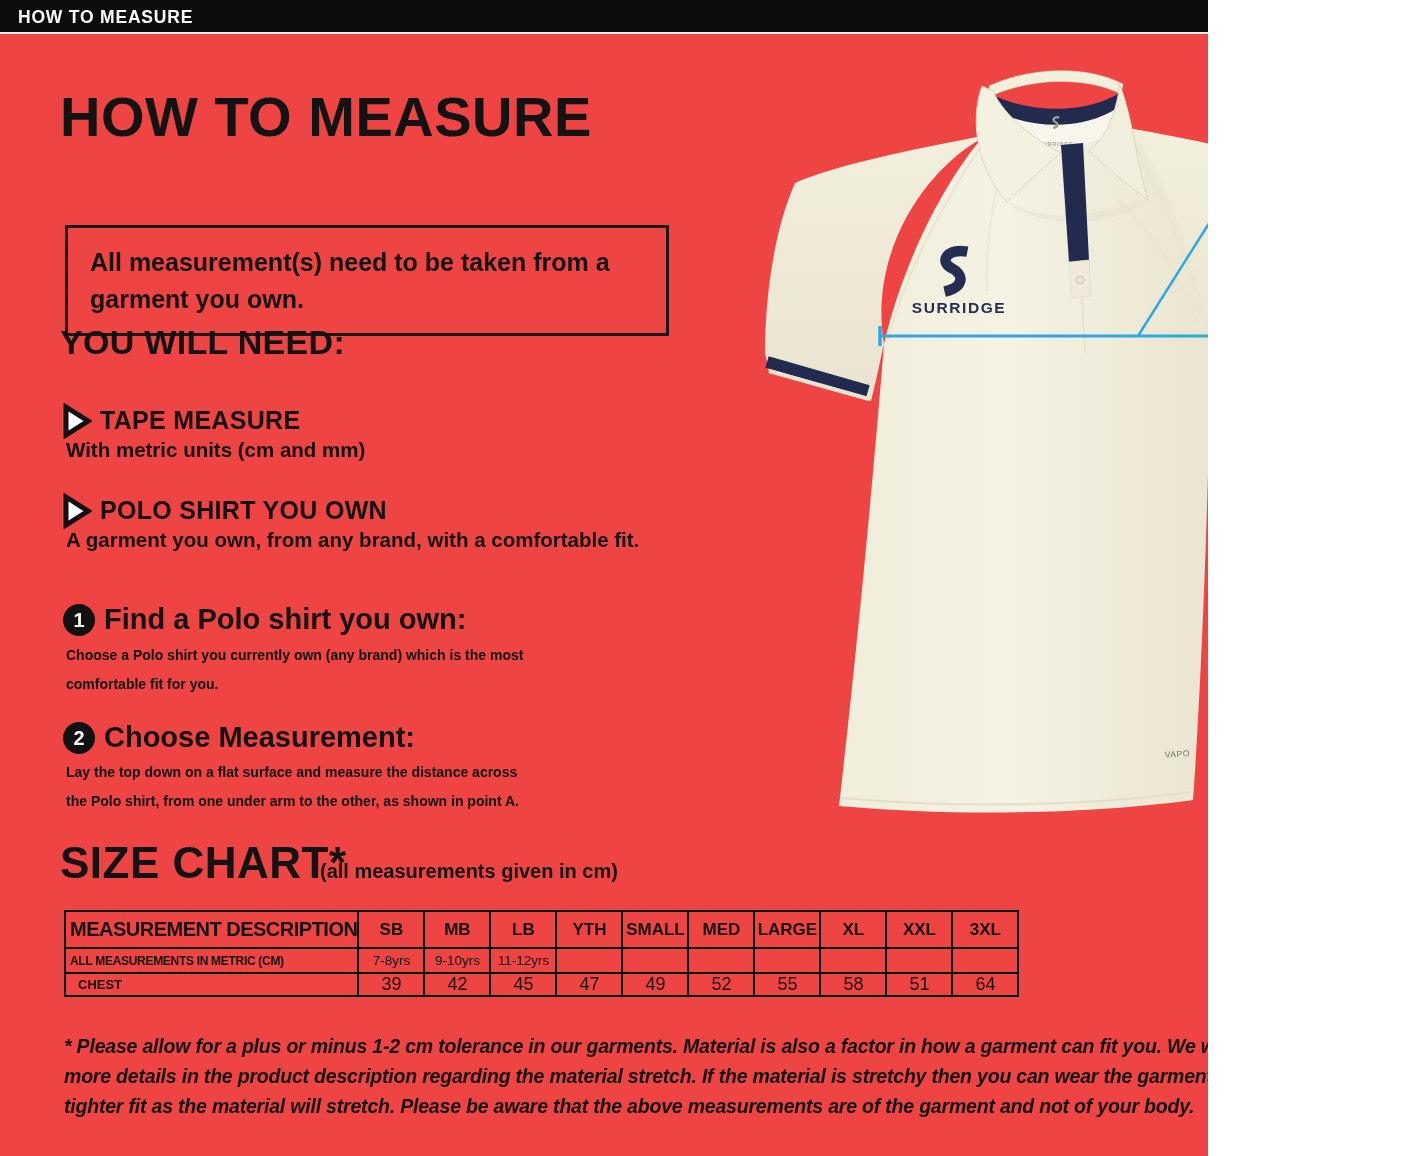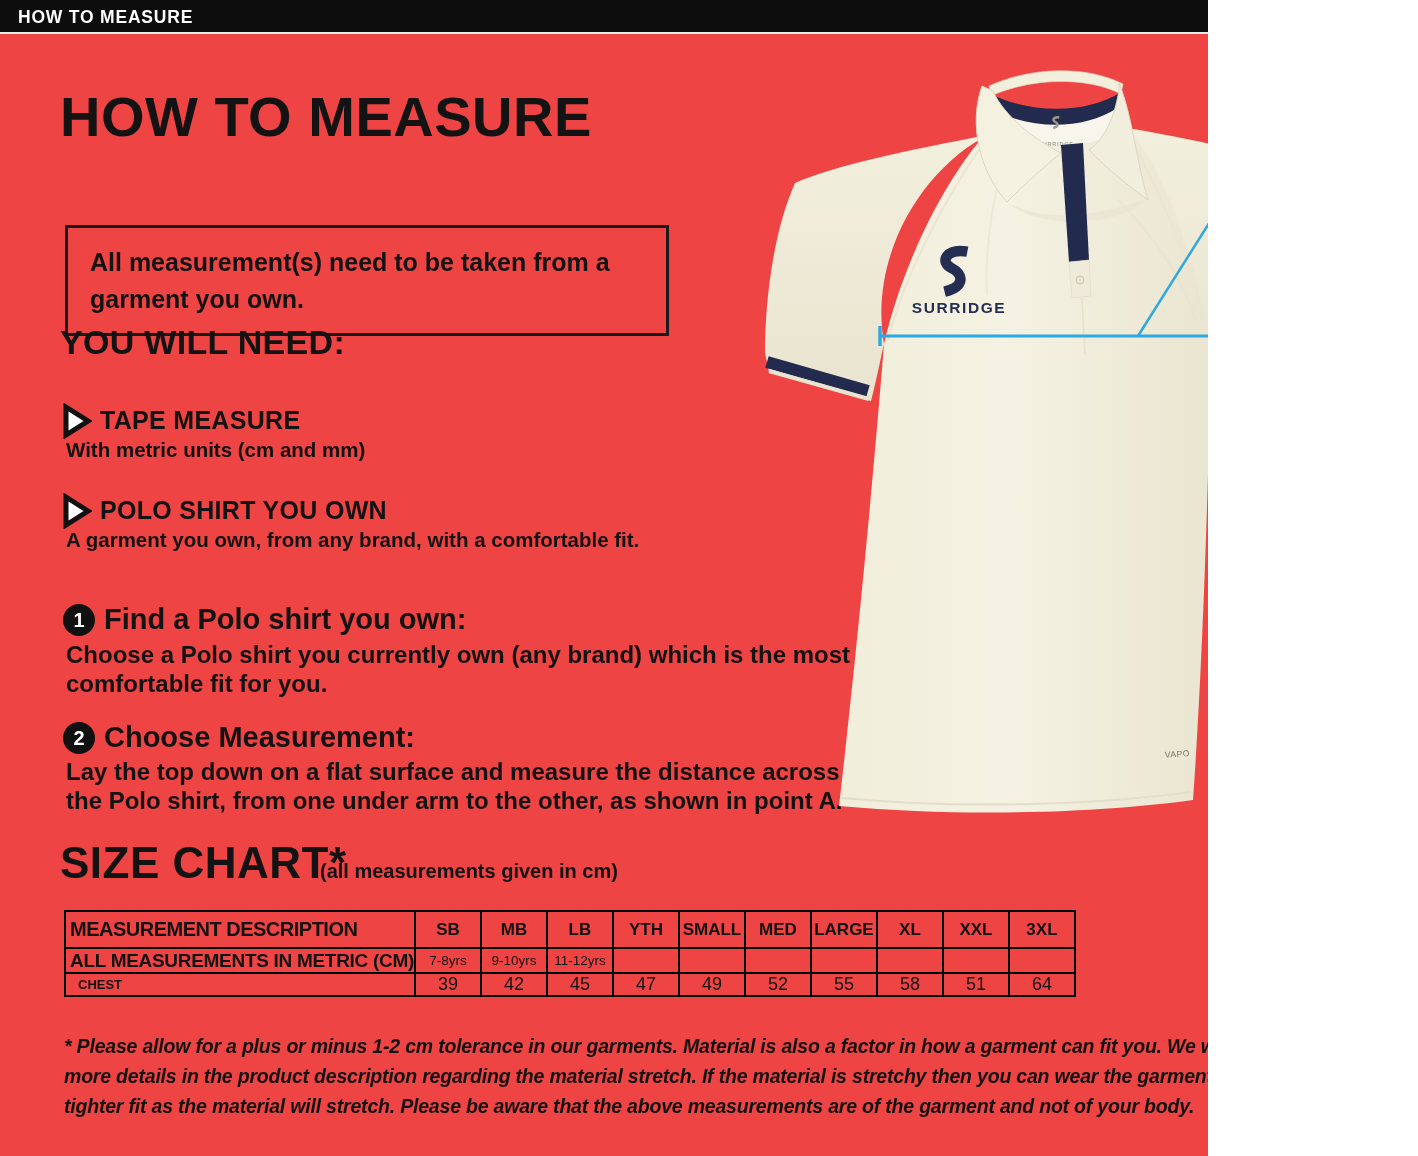--- a/index.html
+++ b/index.html
@@ -15,35 +15,35 @@
   .h1 { position:absolute; left:60px; top:84px; font-size:56px; font-weight:800; letter-spacing:0.5px; }
   .notice { position:absolute; left:65px; top:180px; width:604px; border:3px solid #1a1a1a; padding:16px 22px; font-size:25px; font-weight:700; line-height:36.5px; white-space:pre-line;margin-top:45px; }
   .h2 { position:absolute; left:60px; top:323px; font-size:34px; font-weight:800; letter-spacing:0.3px; }
 
   .tri-icon { position:absolute; width:30px; height:36px; }
   .need-title { position:absolute; left:100px; font-size:25px; font-weight:800; letter-spacing:0.3px; }
   .need-desc { position:absolute; left:66px; font-size:20.5px; font-weight:700; }
 
   .step-circle { position:absolute; left:63px; width:32px; height:32px; background:#111; border-radius:50%; color:#fff; font-size:20px; font-weight:700; text-align:center; line-height:32px; }
   .step-title { position:absolute; left:104px; font-size:29px; font-weight:800; }
-  .step-desc { position:absolute; left:66px; font-size:24px; font-weight:700; line-height:28.5px; white-space:pre-line; }
+  .step-desc { position:absolute; left:66px; font-size:14px; font-weight:700; line-height:28.5px; white-space:pre-line; }
 
   .h3 { position:absolute; left:60px; top:838px; font-size:44px; font-weight:800; letter-spacing:0.5px; }
   .h3-sub { position:absolute; left:320px; top:860px; font-size:20px; font-weight:700; }
 
   
   table.sizechart { position:absolute; left:64px; top:910px; border-collapse:collapse; table-layout:fixed; }
   table.sizechart th, table.sizechart td { border:2px solid #000; text-align:center; vertical-align:middle; overflow:hidden; white-space:nowrap; }
   table.sizechart .col-desc { width:293px; }
   table.sizechart .col-size { width:66px; }
   tr.hdr { height:37px; }
   tr.hdr th { font-size:17px; font-weight:700; }
   tr.hdr th.desc { font-size:20px; letter-spacing:-0.5px; text-align:left; padding-left:4px; }
   tr.metric { height:25px; }
-  tr.metric td.lbl { font-size:19px; font-weight:700; letter-spacing:-0.3px; text-align:left; padding-left:4px; }
+  tr.metric td.lbl { font-size:12px; font-weight:700; letter-spacing:-0.3px; text-align:left; padding-left:4px; }
   tr.metric td { font-size:13.5px; font-weight:400; }
   tr.chest { height:23px; }
   tr.chest td.lbl { font-size:13px; font-weight:700; text-align:left; padding-left:12px; }
   tr.chest td { font-size:18px; font-weight:400; }
 
   .footnote { position:absolute; left:64px; top:1032px; width:1300px; font-size:19.5px; font-weight:700; font-style:italic; line-height:29.8px; white-space:pre-line; letter-spacing:-0.2px; }
 
   .figure { position:absolute; left:738px; top:50px; width:680px; height:770px; }
 </style>
 </head>

